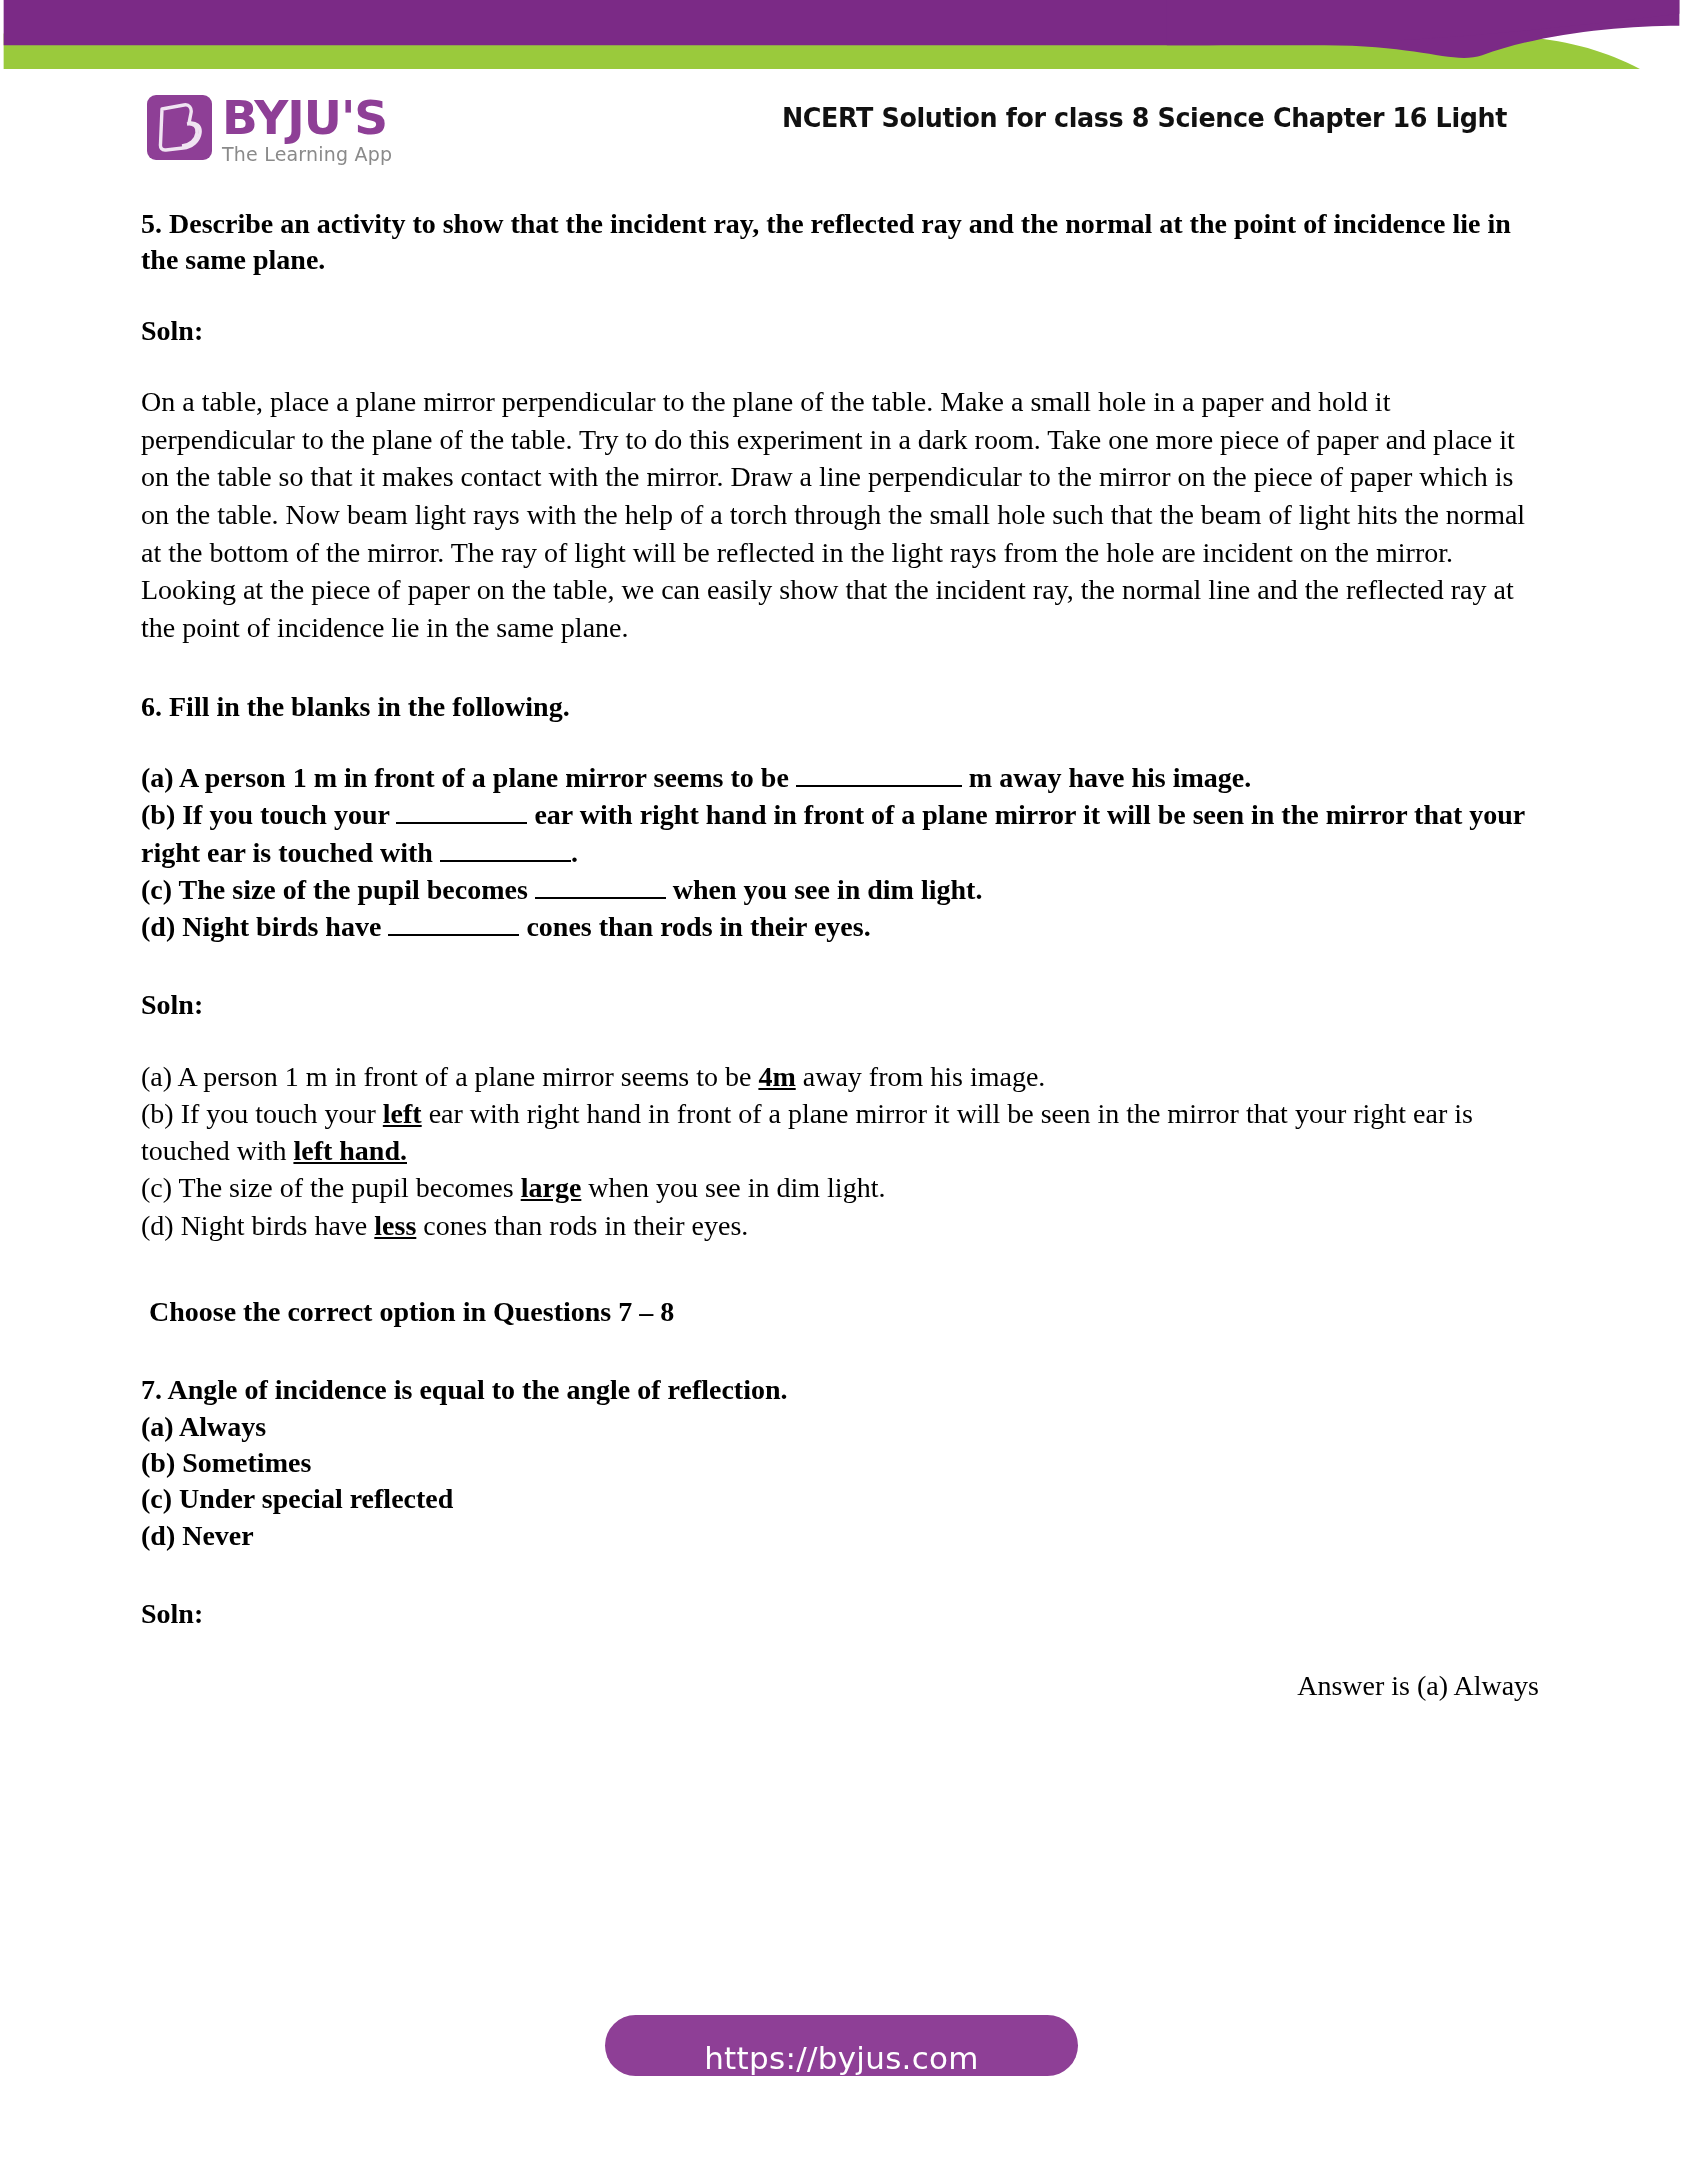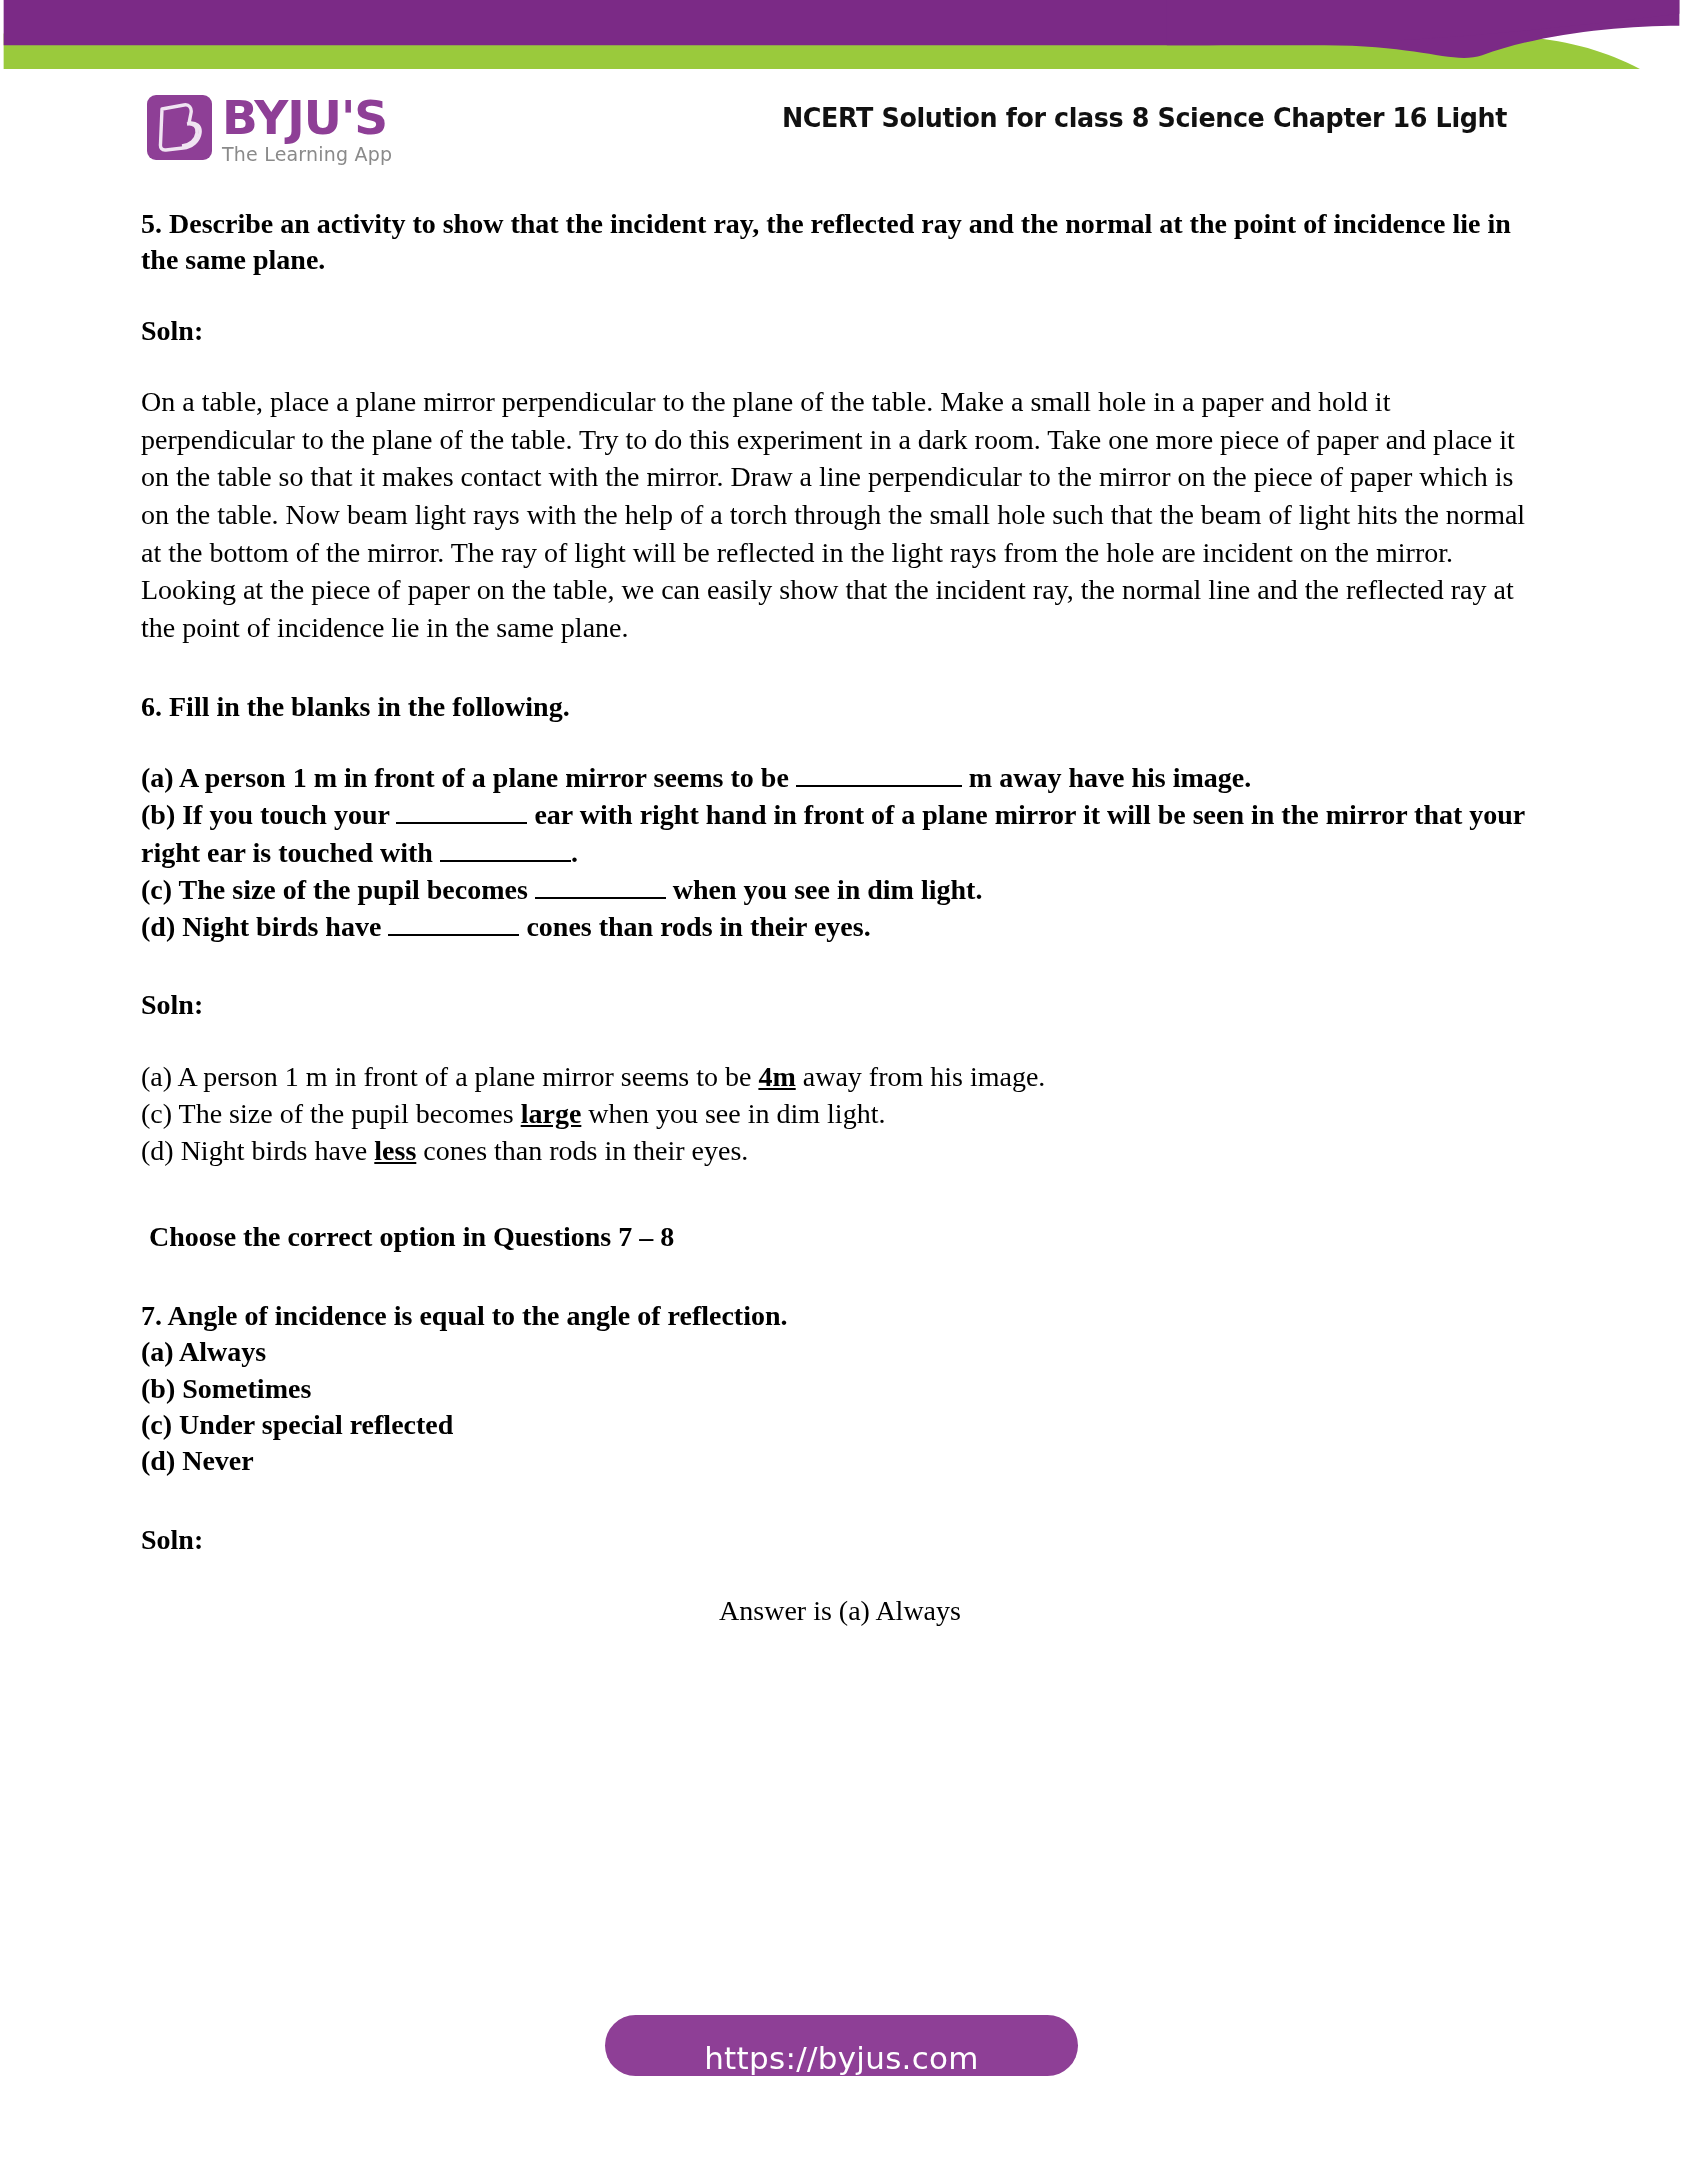--- a/index.html
+++ b/index.html
@@ -102,21 +102,21 @@
   .soln {
     font-weight: bold;
     font-size: 28px;
     line-height: 1.3;
     margin: 0;
   }
   .para {
     font-size: 28px;
     line-height: 1.345;
     margin: 0;
-    text-align: center;
+    text-align: right;
   }
   .para-justify {
     font-size: 28px;
     line-height: 1.345;
     margin: 0;
   }
   .blank-list {
     font-weight: bold;
     font-size: 28px;
     line-height: 1.33;
@@ -220,20 +220,21 @@
   <p class="blank-list"><span>(c) The size of the pupil becomes </span><span class="blank" style="width:131px"></span><span> when you see in dim light.</span></p>
 
   <p class="blank-list"><span>(d) Night birds have </span><span class="blank" style="width:131px"></span><span> cones than rods in their eyes.</span></p>
 
   <div class="gap-lg"></div>
   <p class="soln">Soln:</p>
   <div class="gap-md"></div>
 
   <p class="ans-list"><span>(a) A person 1 m in front of a plane mirror seems to be </span><b class="ul">4m</b><span> away from his image.</span></p>
 
+  <p class="ans-list"><span>(b) If you touch your </span><b class="ul">left</b><span> ear with right hand in front of a plane mirror it will be seen in the mirror that your right ear is touched with </span><b class="ul">left hand.</b></p>
 
   <p class="ans-list"><span>(c) The size of the pupil becomes </span><b class="ul">large</b><span> when you see in dim light.</span></p>
 
   <p class="ans-list"><span>(d) Night birds have </span><b class="ul">less</b><span> cones than rods in their eyes.</span></p>
 
   <div class="gap-lg"></div>
 
   <p class="sec-head">Choose the correct option in Questions 7 – 8</p>
 
   <div class="gap-md"></div>

